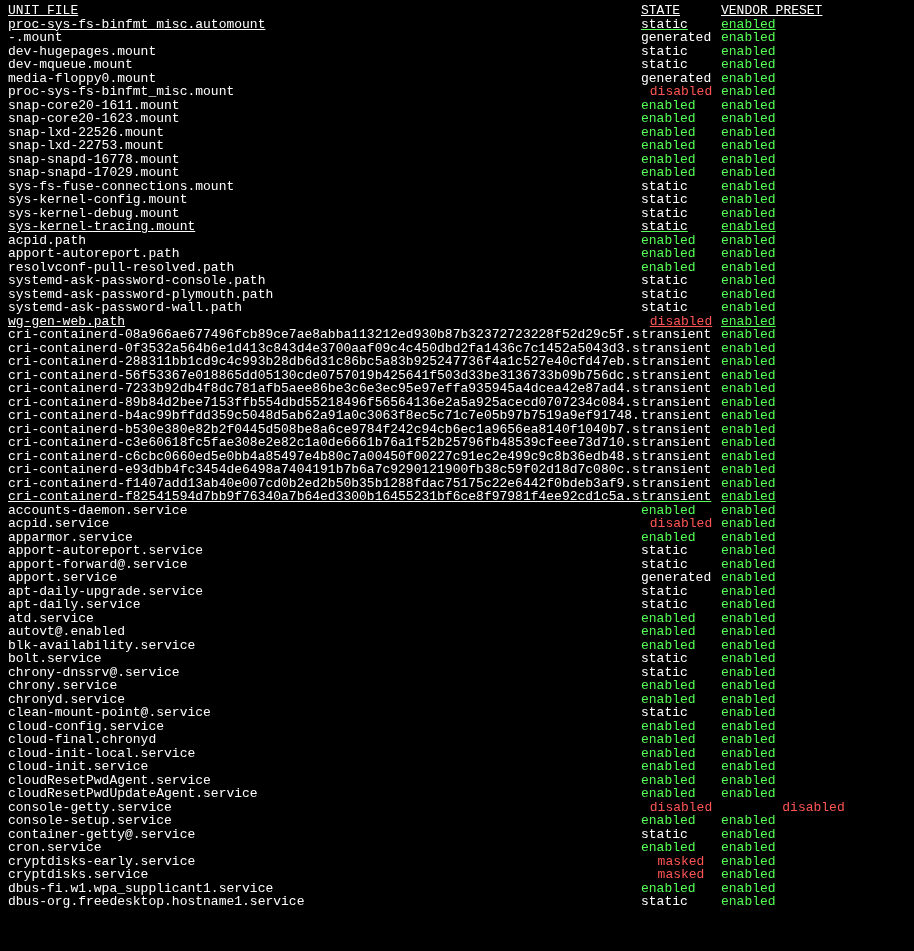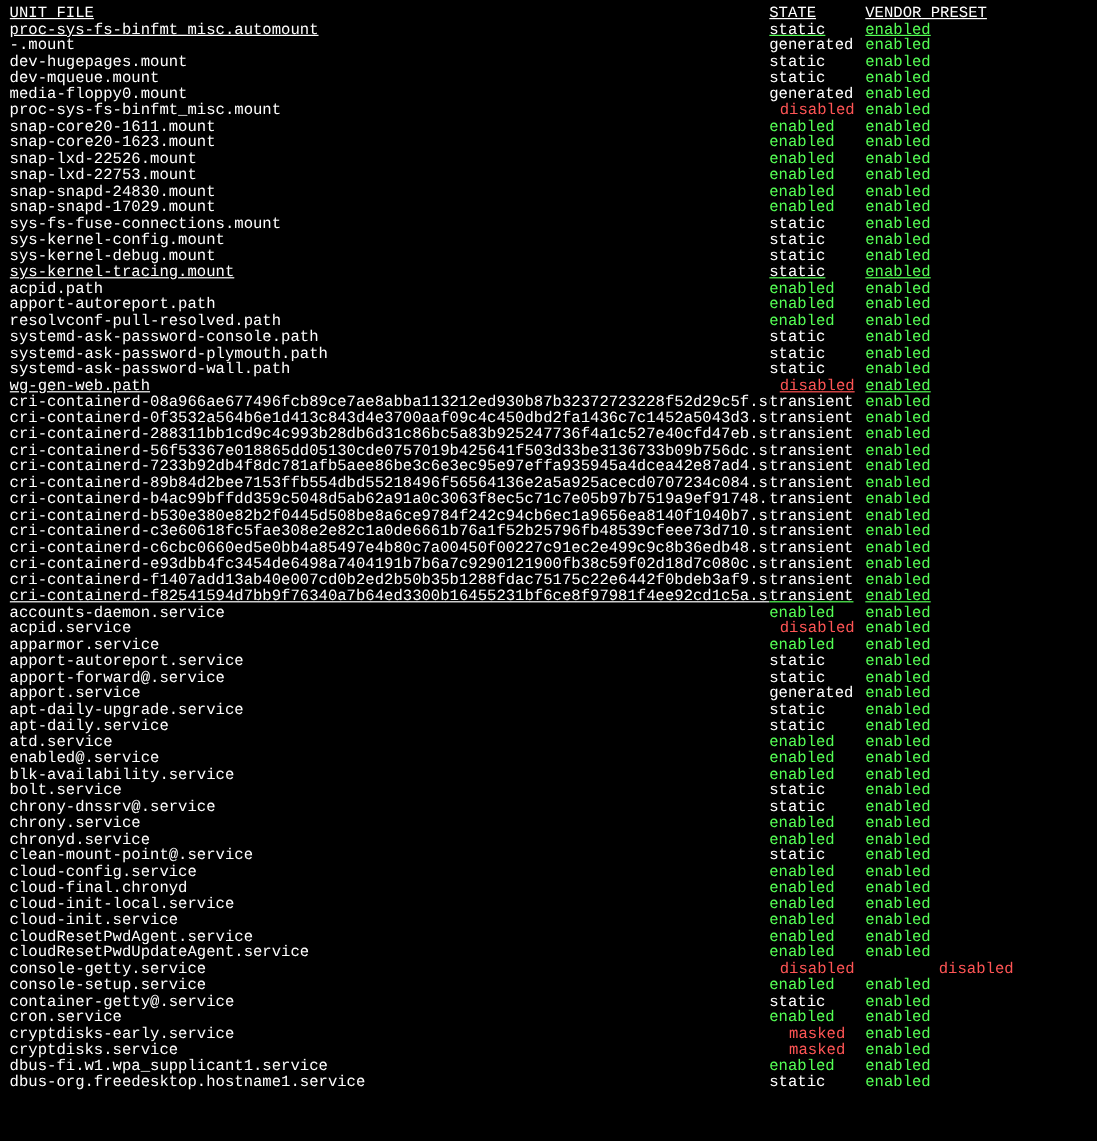--- a/index.html
+++ b/index.html
@@ -32,21 +32,21 @@
     <div class="row"><span class="c-unit white ul">proc-sys-fs-binfmt_misc.automount</span><span class="c-state white ul-green">static</span><span class="c-preset green ul-green">enabled</span></div>
     <div class="row"><span class="c-unit white">-.mount</span><span class="c-state white">generated</span><span class="c-preset green">enabled</span></div>
     <div class="row"><span class="c-unit white">dev-hugepages.mount</span><span class="c-state white">static</span><span class="c-preset green">enabled</span></div>
     <div class="row"><span class="c-unit white">dev-mqueue.mount</span><span class="c-state white">static</span><span class="c-preset green">enabled</span></div>
     <div class="row"><span class="c-unit white">media-floppy0.mount</span><span class="c-state white">generated</span><span class="c-preset green">enabled</span></div>
     <div class="row"><span class="c-unit white">proc-sys-fs-binfmt_misc.mount</span><span class="c-state red">disabled</span><span class="c-preset green">enabled</span></div>
     <div class="row"><span class="c-unit white">snap-core20-1611.mount</span><span class="c-state green">enabled</span><span class="c-preset green">enabled</span></div>
     <div class="row"><span class="c-unit white">snap-core20-1623.mount</span><span class="c-state green">enabled</span><span class="c-preset green">enabled</span></div>
     <div class="row"><span class="c-unit white">snap-lxd-22526.mount</span><span class="c-state green">enabled</span><span class="c-preset green">enabled</span></div>
     <div class="row"><span class="c-unit white">snap-lxd-22753.mount</span><span class="c-state green">enabled</span><span class="c-preset green">enabled</span></div>
-    <div class="row"><span class="c-unit white">snap-snapd-24830.mount</span><span class="c-state green">enabled</span><span class="c-preset green">enabled</span></div>
+    <div class="row"><span class="c-unit white">snap-snapd-16778.mount</span><span class="c-state green">enabled</span><span class="c-preset green">enabled</span></div>
     <div class="row"><span class="c-unit white">snap-snapd-17029.mount</span><span class="c-state green">enabled</span><span class="c-preset green">enabled</span></div>
     <div class="row"><span class="c-unit white">sys-fs-fuse-connections.mount</span><span class="c-state white">static</span><span class="c-preset green">enabled</span></div>
     <div class="row"><span class="c-unit white">sys-kernel-config.mount</span><span class="c-state white">static</span><span class="c-preset green">enabled</span></div>
     <div class="row"><span class="c-unit white">sys-kernel-debug.mount</span><span class="c-state white">static</span><span class="c-preset green">enabled</span></div>
     <div class="row"><span class="c-unit white ul">sys-kernel-tracing.mount</span><span class="c-state white ul-green">static</span><span class="c-preset green ul-green">enabled</span></div>
     <div class="row"><span class="c-unit white">acpid.path</span><span class="c-state green">enabled</span><span class="c-preset green">enabled</span></div>
     <div class="row"><span class="c-unit white">apport-autoreport.path</span><span class="c-state green">enabled</span><span class="c-preset green">enabled</span></div>
     <div class="row"><span class="c-unit white">resolvconf-pull-resolved.path</span><span class="c-state green">enabled</span><span class="c-preset green">enabled</span></div>
     <div class="row"><span class="c-unit white">systemd-ask-password-console.path</span><span class="c-state white">static</span><span class="c-preset green">enabled</span></div>
     <div class="row"><span class="c-unit white">systemd-ask-password-plymouth.path</span><span class="c-state white">static</span><span class="c-preset green">enabled</span></div>
@@ -67,21 +67,21 @@
     <div class="row"><span class="c-unit white ul">cri-containerd-f82541594d7bb9f76340a7b64ed3300b16455231bf6ce8f97981f4ee92cd1c5a.scope</span><span class="c-state white ul-green">transient</span><span class="c-preset green ul-green">enabled</span></div>
     <div class="row"><span class="c-unit white">accounts-daemon.service</span><span class="c-state green">enabled</span><span class="c-preset green">enabled</span></div>
     <div class="row"><span class="c-unit white">acpid.service</span><span class="c-state red">disabled</span><span class="c-preset green">enabled</span></div>
     <div class="row"><span class="c-unit white">apparmor.service</span><span class="c-state green">enabled</span><span class="c-preset green">enabled</span></div>
     <div class="row"><span class="c-unit white">apport-autoreport.service</span><span class="c-state white">static</span><span class="c-preset green">enabled</span></div>
     <div class="row"><span class="c-unit white">apport-forward@.service</span><span class="c-state white">static</span><span class="c-preset green">enabled</span></div>
     <div class="row"><span class="c-unit white">apport.service</span><span class="c-state white">generated</span><span class="c-preset green">enabled</span></div>
     <div class="row"><span class="c-unit white">apt-daily-upgrade.service</span><span class="c-state white">static</span><span class="c-preset green">enabled</span></div>
     <div class="row"><span class="c-unit white">apt-daily.service</span><span class="c-state white">static</span><span class="c-preset green">enabled</span></div>
     <div class="row"><span class="c-unit white">atd.service</span><span class="c-state green">enabled</span><span class="c-preset green">enabled</span></div>
-    <div class="row"><span class="c-unit white">enabled@.service</span><span class="c-state green">enabled</span><span class="c-preset green">enabled</span></div>
+    <div class="row"><span class="c-unit white">autovt@.enabled</span><span class="c-state green">enabled</span><span class="c-preset green">enabled</span></div>
     <div class="row"><span class="c-unit white">blk-availability.service</span><span class="c-state green">enabled</span><span class="c-preset green">enabled</span></div>
     <div class="row"><span class="c-unit white">bolt.service</span><span class="c-state white">static</span><span class="c-preset green">enabled</span></div>
     <div class="row"><span class="c-unit white">chrony-dnssrv@.service</span><span class="c-state white">static</span><span class="c-preset green">enabled</span></div>
     <div class="row"><span class="c-unit white">chrony.service</span><span class="c-state green">enabled</span><span class="c-preset green">enabled</span></div>
     <div class="row"><span class="c-unit white">chronyd.service</span><span class="c-state green">enabled</span><span class="c-preset green">enabled</span></div>
     <div class="row"><span class="c-unit white">clean-mount-point@.service</span><span class="c-state white">static</span><span class="c-preset green">enabled</span></div>
     <div class="row"><span class="c-unit white">cloud-config.service</span><span class="c-state green">enabled</span><span class="c-preset green">enabled</span></div>
     <div class="row"><span class="c-unit white">cloud-final.chronyd</span><span class="c-state green">enabled</span><span class="c-preset green">enabled</span></div>
     <div class="row"><span class="c-unit white">cloud-init-local.service</span><span class="c-state green">enabled</span><span class="c-preset green">enabled</span></div>
     <div class="row"><span class="c-unit white">cloud-init.service</span><span class="c-state green">enabled</span><span class="c-preset green">enabled</span></div>

